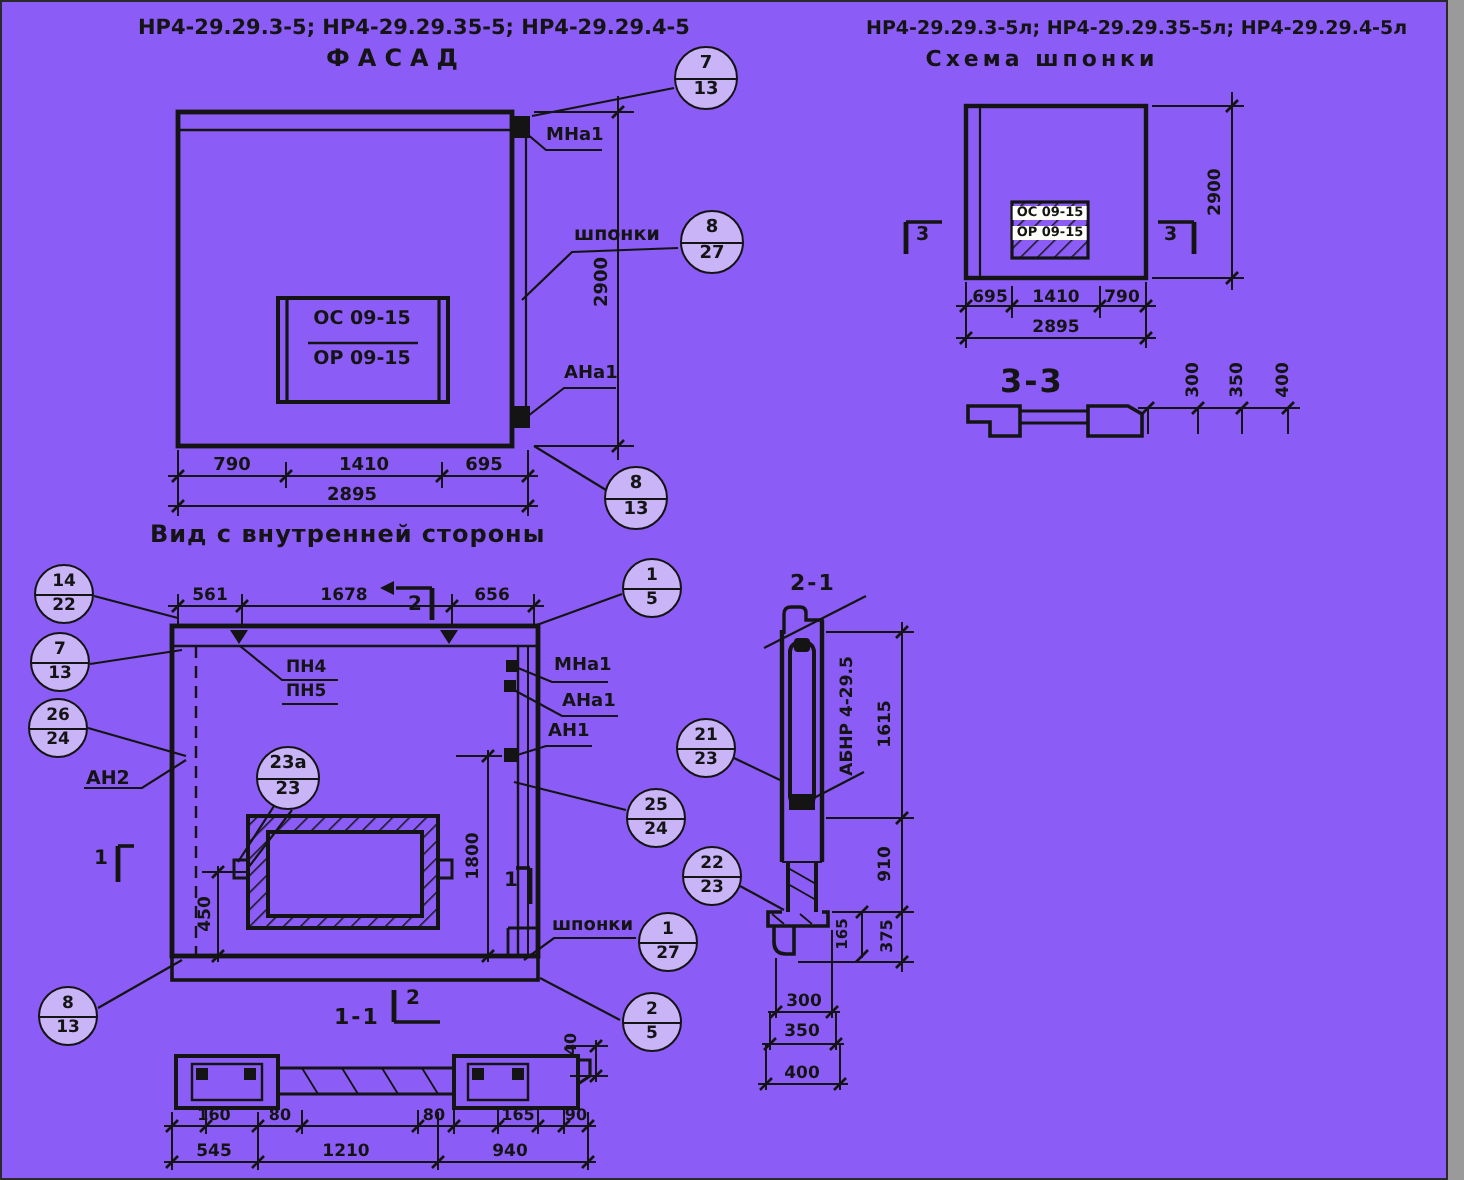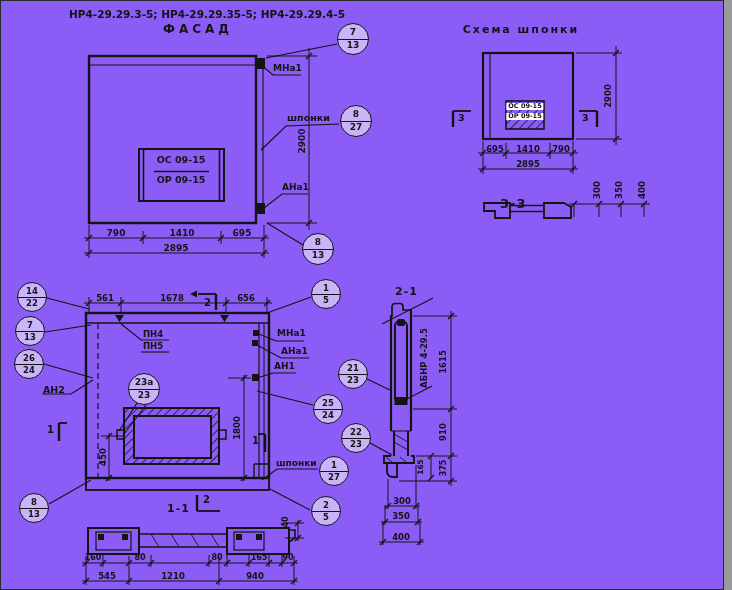--- a/index.html
+++ b/index.html
@@ -221,35 +221,37 @@
   </div>
   <div class="co s32" style="left:339px;top:104px">
     <span class="num">8</span>
     <span class="den">27</span>
   </div>
   <div class="co s32" style="left:301px;top:232px">
     <span class="num">8</span>
     <span class="den">13</span>
   </div>
 
+  <span class="t" style="left:432px;top:9px;font-size:9.5px">НР4-29.29.3-5л; НР4-29.29.35-5л; НР4-29.29.4-5л</span>
   <span class="t c" style="left:520px;top:23px;font-size:11px;letter-spacing:2px">Схема шпонки</span>
   <span class="t c chip" style="left:524px;top:102px;font-size:6.5px">ОС 09-15</span>
   <span class="t c chip" style="left:524px;top:112px;font-size:6.5px">ОР 09-15</span>
   <span class="t" style="left:457px;top:112px;font-size:9.5px">3</span>
   <span class="t" style="left:581px;top:112px;font-size:9.5px">3</span>
   <span class="t c" style="left:494px;top:144px;font-size:8.5px">695</span>
   <span class="t c" style="left:527px;top:144px;font-size:8.5px">1410</span>
   <span class="t c" style="left:560px;top:144px;font-size:8.5px">790</span>
   <span class="t c" style="left:527px;top:159px;font-size:8.5px">2895</span>
   <span class="t vc" style="left:607px;top:95px;font-size:8.5px">2900</span>
-  <span class="t" style="left:499px;top:196px;font-size:13px;letter-spacing:1px">3-3</span>
+  <span class="t" style="left:499px;top:182px;font-size:16px;letter-spacing:1px">3-3</span>
   <span class="t vc" style="left:596px;top:189px;font-size:8.5px">300</span>
   <span class="t vc" style="left:618px;top:189px;font-size:8.5px">350</span>
   <span class="t vc" style="left:641px;top:189px;font-size:8.5px">400</span>
 
+  <span class="t" style="left:74px;top:260px;font-size:12px;letter-spacing:0.5px">Вид с внутренней стороны</span>
   <span class="t c" style="left:104px;top:293px;font-size:8.5px">561</span>
   <span class="t c" style="left:171px;top:293px;font-size:8.5px">1678</span>
   <span class="t c" style="left:245px;top:293px;font-size:8.5px">656</span>
   <span class="t" style="left:203px;top:297px;font-size:10px">2</span>
   <span class="t" style="left:142px;top:329px;font-size:8.5px">ПН4</span>
   <span class="t" style="left:142px;top:341px;font-size:8.5px">ПН5</span>
   <span class="t" style="left:276px;top:328px">МНа1</span>
   <span class="t" style="left:280px;top:346px">АНа1</span>
   <span class="t" style="left:273px;top:361px">АН1</span>
   <span class="t" style="left:42px;top:384px;font-size:9.5px">АН2</span>
@@ -299,21 +301,21 @@
     <span class="num">2</span>
     <span class="den">5</span>
   </div>
   <div class="co s30" style="left:18px;top:492px">
     <span class="num">8</span>
     <span class="den">13</span>
   </div>
 
   <span class="t" style="left:166px;top:502px;font-size:11px;letter-spacing:1px">1-1</span>
   <span class="t" style="left:202px;top:494px;font-size:10px">2</span>
-  <span class="t c" style="left:92px;top:553px;font-size:8px">160</span>
+  <span class="t c" style="left:106px;top:553px;font-size:8px">160</span>
   <span class="t c" style="left:139px;top:553px;font-size:8px">80</span>
   <span class="t c" style="left:216px;top:553px;font-size:8px">80</span>
   <span class="t c" style="left:258px;top:553px;font-size:8px">165</span>
   <span class="t c" style="left:287px;top:553px;font-size:8px">90</span>
   <span class="t c" style="left:106px;top:571px;font-size:8.5px">545</span>
   <span class="t c" style="left:172px;top:571px;font-size:8.5px">1210</span>
   <span class="t c" style="left:254px;top:571px;font-size:8.5px">940</span>
   <span class="t vc" style="left:285px;top:521px;font-size:8px">40</span>
 
   <span class="t" style="left:394px;top:285px;font-size:11px;letter-spacing:1px">2-1</span>

